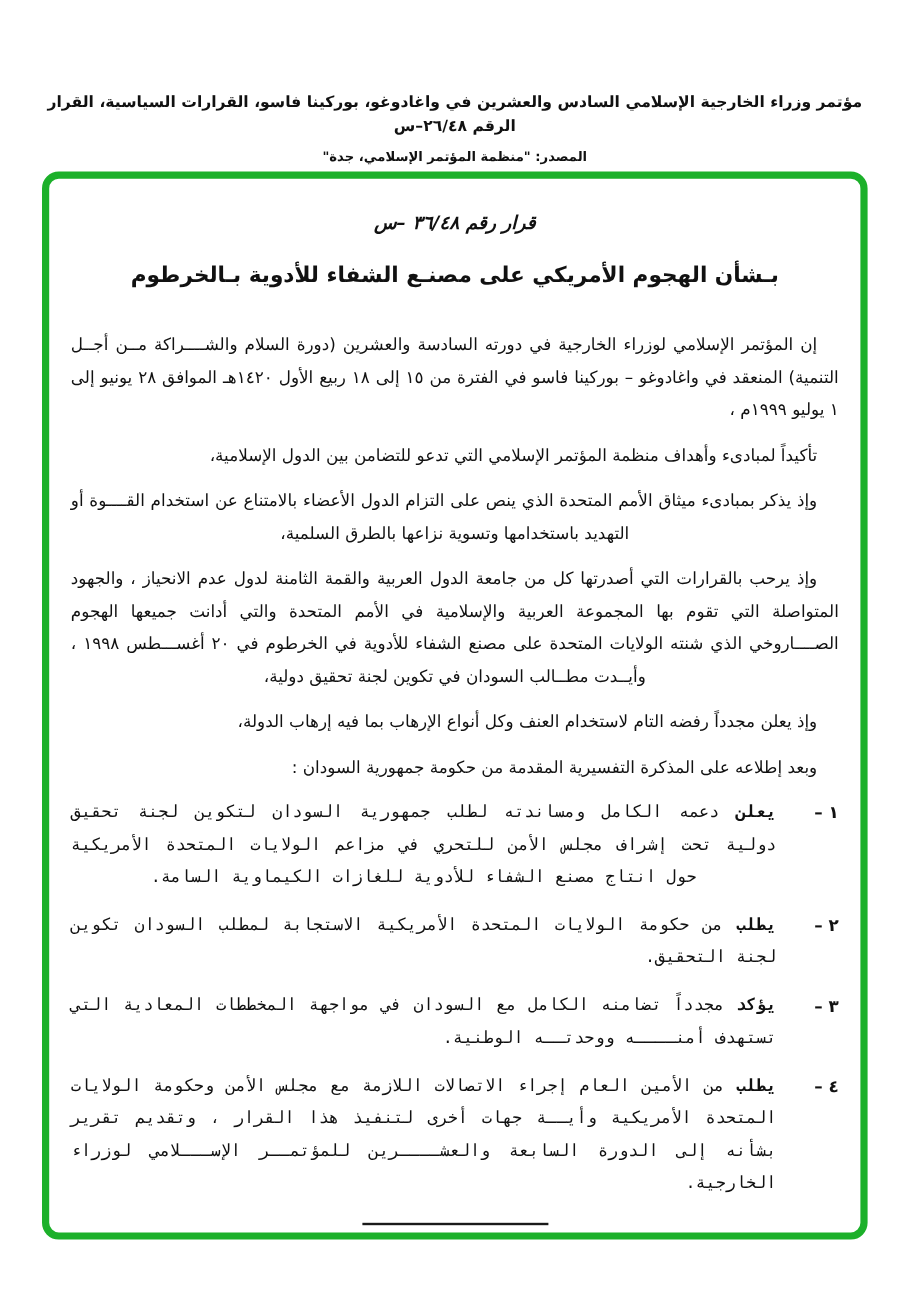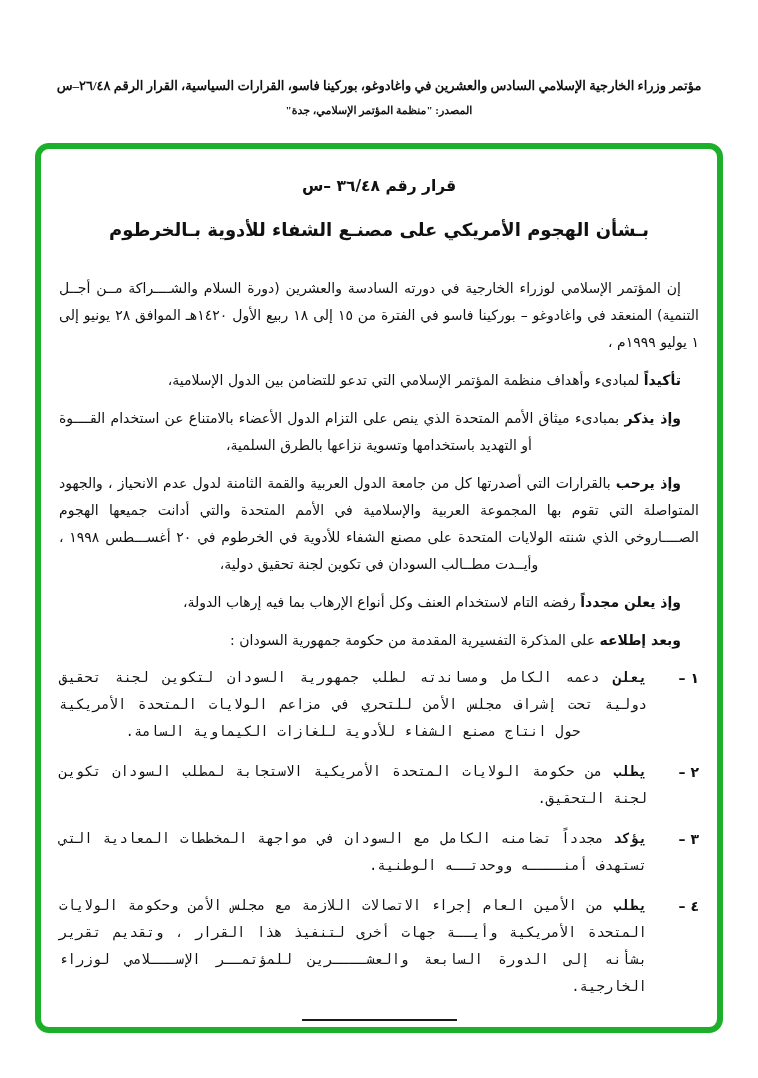--- a/index.html
+++ b/index.html
@@ -12,59 +12,59 @@
     position: relative;
     width: 758px; height: 1078px;
     direction: rtl;
     background: #ffffff;
     overflow: hidden;
   }
   .meta-header {
     position: absolute;
     top: 76px; right: 28px; left: 28px;
     text-align: center;
-    font-family: Liberation Serif, serif;
   }
   .meta-line1 { font-size: 13px; font-weight: bold; line-height: 20px; }
   .meta-line2 { font-size: 11px; font-weight: bold; margin-top: 8px; }
   .frame {
     position: absolute;
     top: 143px; right: 35px;
     width: 688px; height: 890px;
     box-sizing: border-box;
     border: 6px solid #1cb02a;
     border-radius: 14px;
     padding: 26px 18px 0 18px;
   }
   .title-number {
     text-align: center;
     font-weight: bold;
     font-size: 15.5px;
     line-height: 22px;
+    font-style: italic;
   }
   .title-subject {
     text-align: center;
     font-weight: bold;
     font-size: 18px;
     line-height: 26px;
     margin-top: 20px;
   }
   .doc-body {
     margin-top: 32px;
     font-size: 14px;
     line-height: 27px;
   }
   .para {
     margin: 0 0 11px 0;
     text-align: justify;
     text-align-last: right;
     text-indent: 18px;
   }
   .para.center-last { text-align-last: center; }
-  .para b { font-weight: bold; }
+  .para b { font-weight: normal; }
   .oplist { margin-top: 2px; }
   .li {
     display: flex;
     margin: 0 0 13px 0;
   }
   .li .marker {
     flex: 0 0 38px;
     font-weight: bold;
     text-align: right;
   }

